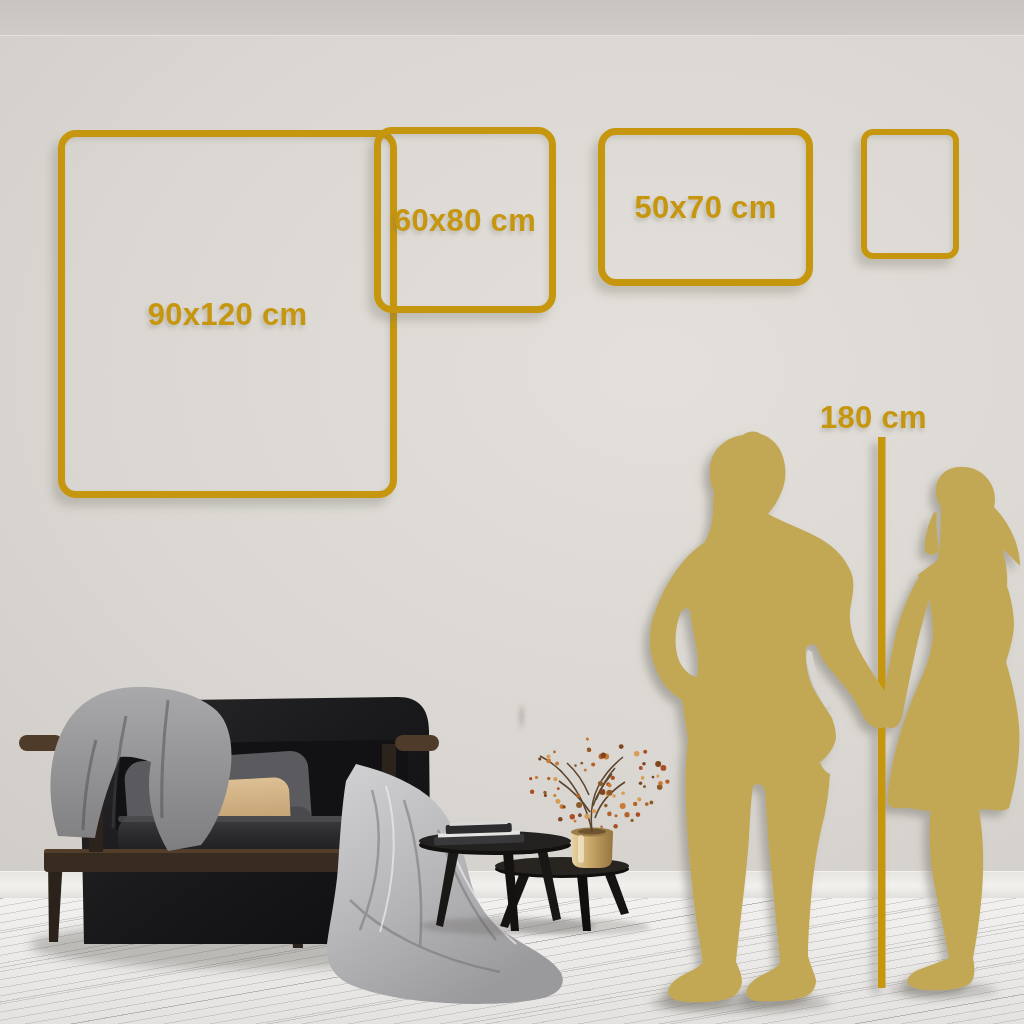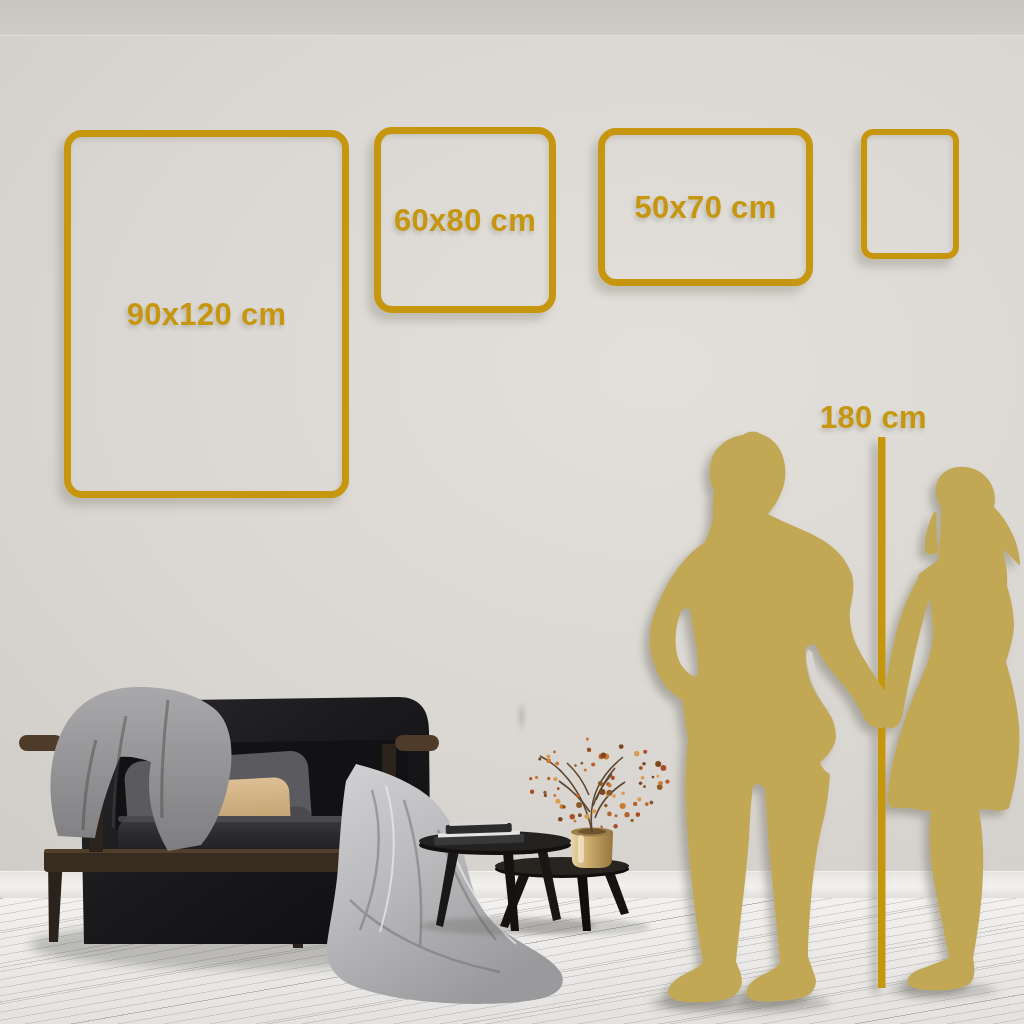--- a/index.html
+++ b/index.html
@@ -21,21 +21,21 @@
       linear-gradient(180deg,#F2F1EF, #E9E8E6 60%, #E3E2E0);}
   .wall-smudge{position:absolute;left:518px;top:705px;width:7px;height:28px;
     background:radial-gradient(ellipse at 50% 40%, rgba(110,106,100,.45), transparent 70%);
     filter:blur(2px);}
   .frame{position:absolute;box-sizing:border-box;border:7px solid var(--accent);
     border-radius:18px;display:flex;align-items:center;justify-content:center;
     box-shadow:-6px 8px 9px rgba(112,106,88,.28), inset -2px 3px 5px rgba(112,106,88,.18);}
   .frame-label{font-weight:700;font-size:31px;line-height:1;color:var(--accent);
     letter-spacing:.3px;white-space:nowrap;
     text-shadow:-2px 3px 4px rgba(112,106,88,.30);}
-  .f1{left:64px;top:130px;width:285px;height:368px;}
+  .f1{left:58px;top:130px;width:339px;height:368px;}
   .f2{left:374px;top:127px;width:182px;height:186px;}
   .f3{left:598px;top:128px;width:215px;height:158px;}
   .f4{left:861px;top:129px;width:98px;height:130px;border-width:6px;border-radius:12px;}
   .label-30x40{position:absolute;left:836px;top:274px;width:156px;text-align:center;}
   .label-180{position:absolute;left:820px;top:402px;width:120px;text-align:left;}
   svg.layer{position:absolute;left:0;top:0;width:1024px;height:1024px;display:block;}
   .gold-fill{fill:var(--accent);}
   .sil{fill:var(--silhouette);}
 </style>
 </head>

